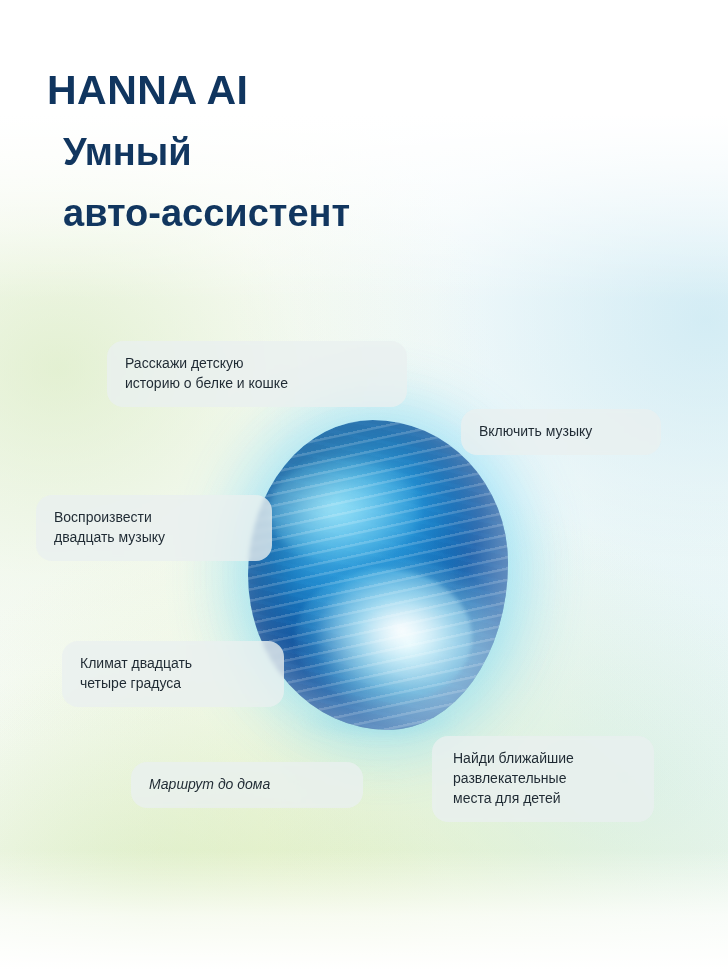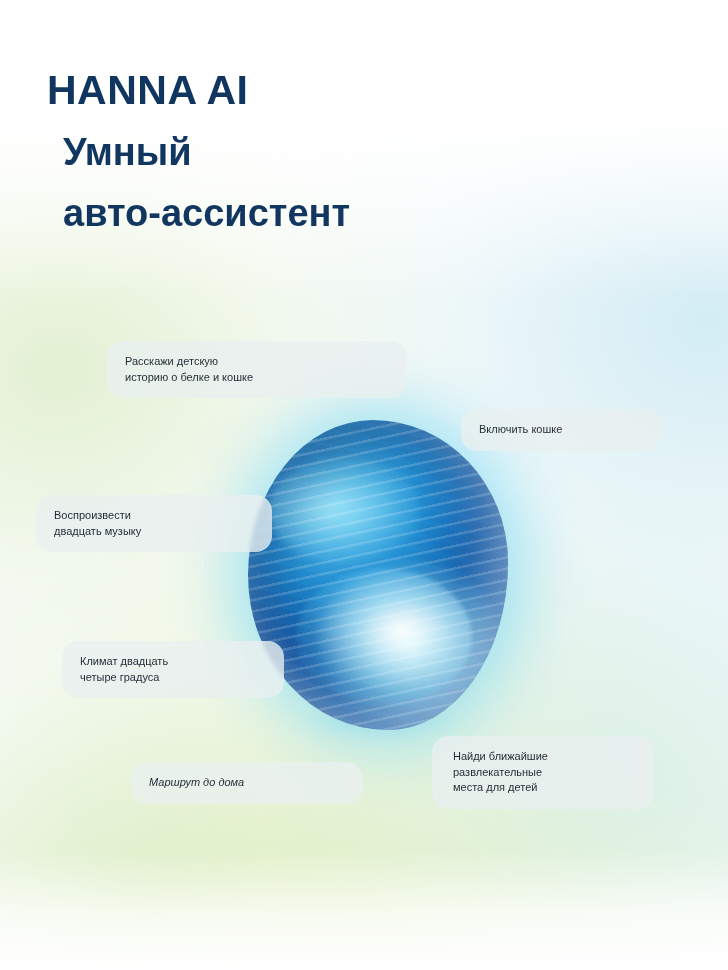--- a/index.html
+++ b/index.html
@@ -149,21 +149,21 @@
     filter: blur(6px);
   }
 
   
   .chip {
     position: absolute;
     z-index: 5;
     border-radius: 16px;
     background: rgba(233,239,240,0.78);
     color: #1f2a33;
-    font-size: 11px;
+    font-size: 14px;
     line-height: 1.42;
     padding: 13px 18px;
     box-sizing: border-box;
     backdrop-filter: blur(2px);
   }
   .chip span { display: block; white-space: pre-line; }
 
   .chip-story      { left: 107px; top: 341px;  width: 300px; }
   .chip-screen     { left: 461px; top: 409px;  width: 200px; }
   .chip-music      { left: 36px;  top: 495px;  width: 236px; }
@@ -195,21 +195,21 @@
       <div class="orb-swirl"></div>
     </div>
   </div>
 
   <div class="chip chip-story">
     <span>Расскажи детскую
 историю о белке и кошке</span>
   </div>
 
   <div class="chip chip-screen">
-    <span>Включить кошке</span>
+    <span>Включить музыку</span>
   </div>
 
   <div class="chip chip-music">
     <span>Воспроизвести
 двадцать музыку</span>
   </div>
 
 
   <div class="chip chip-climate">
     <span>Климат двадцать

